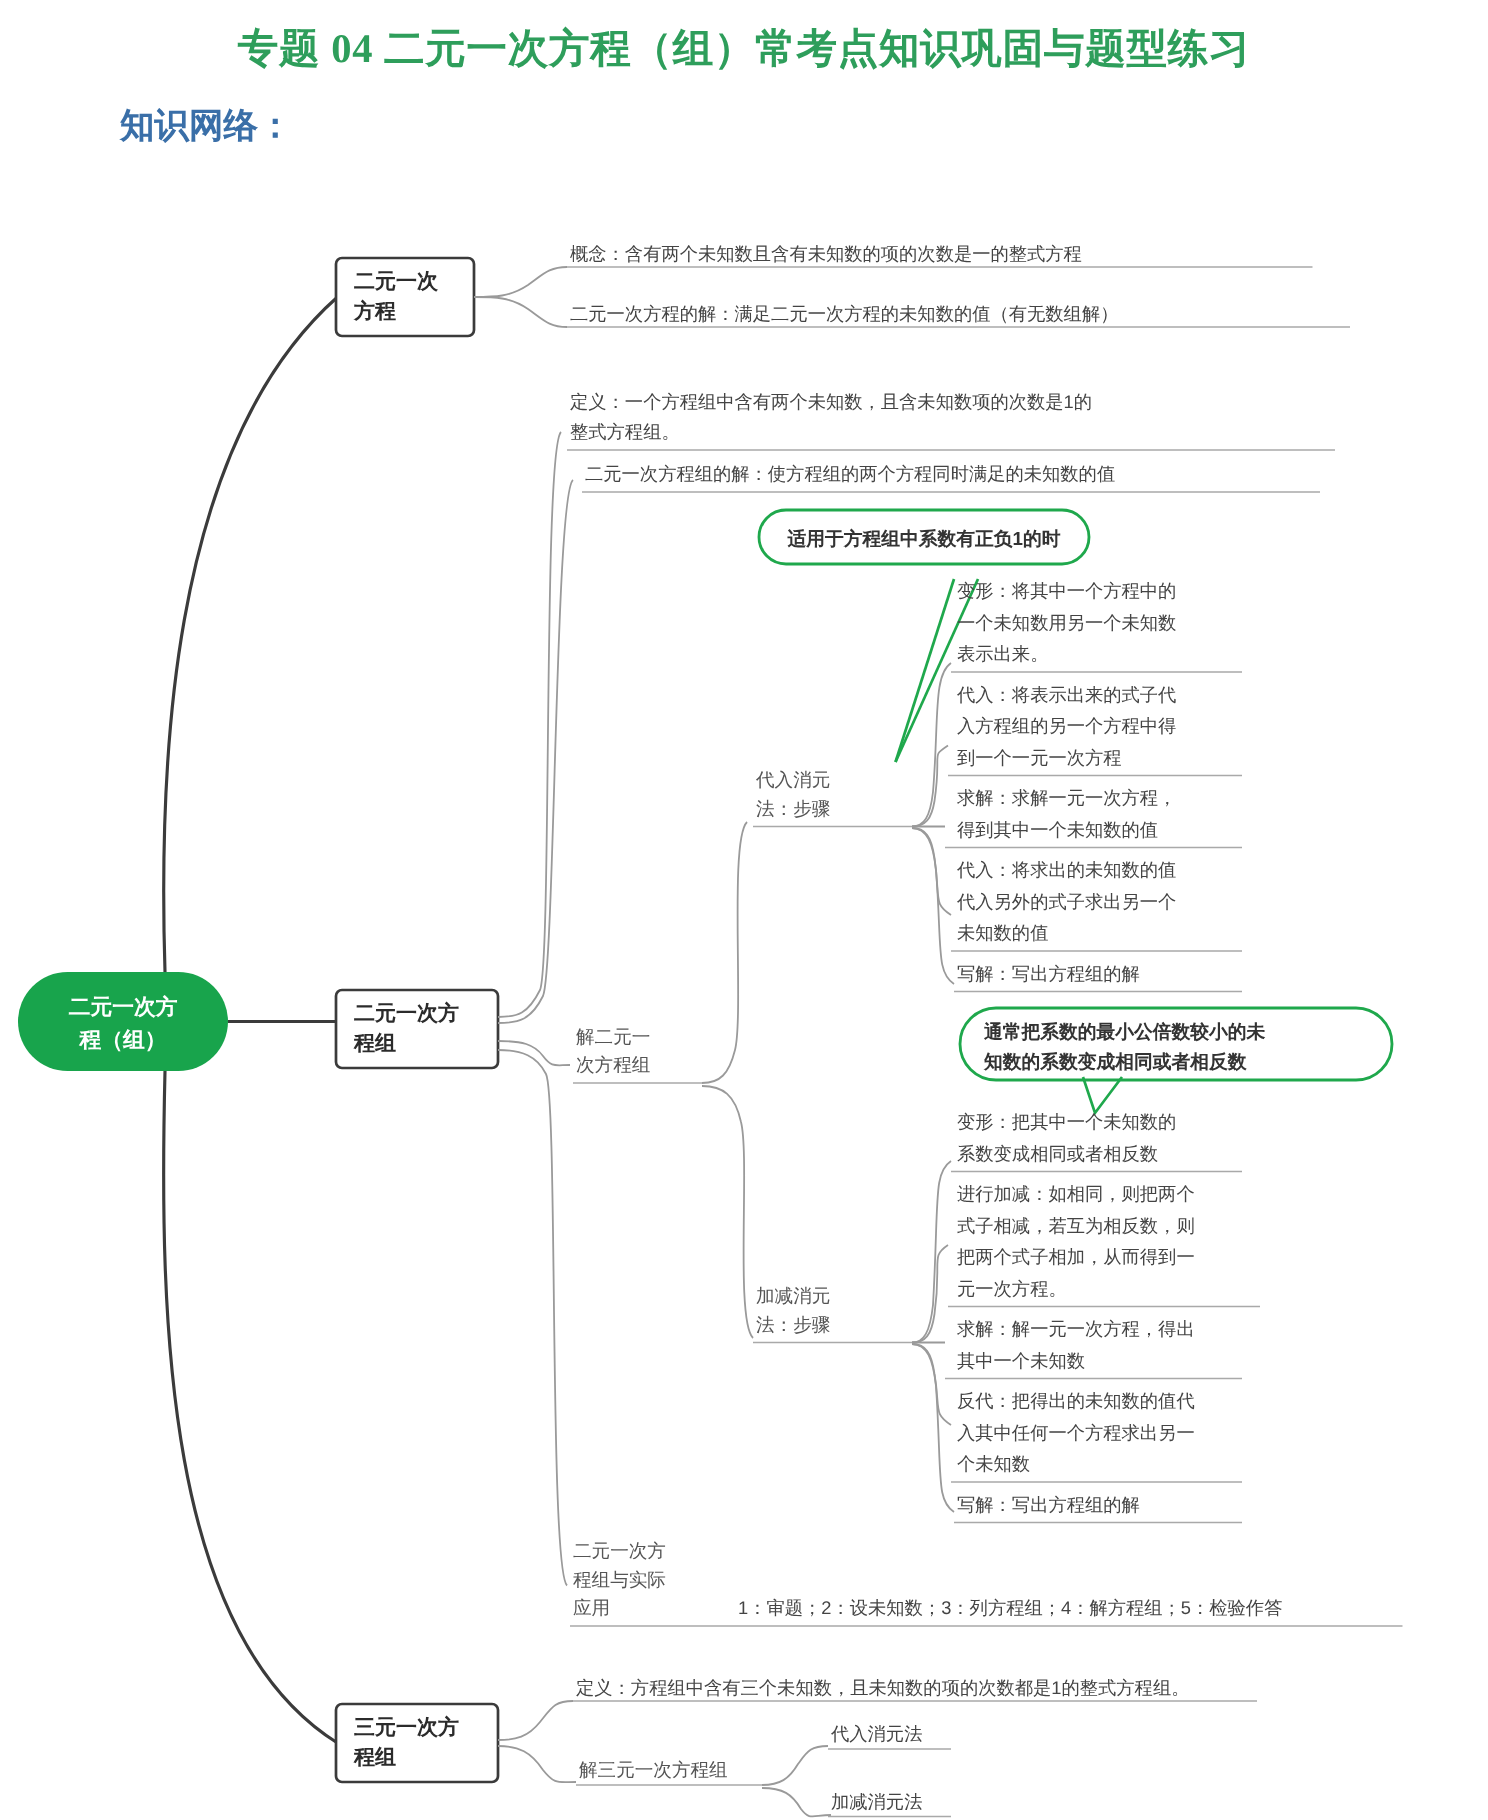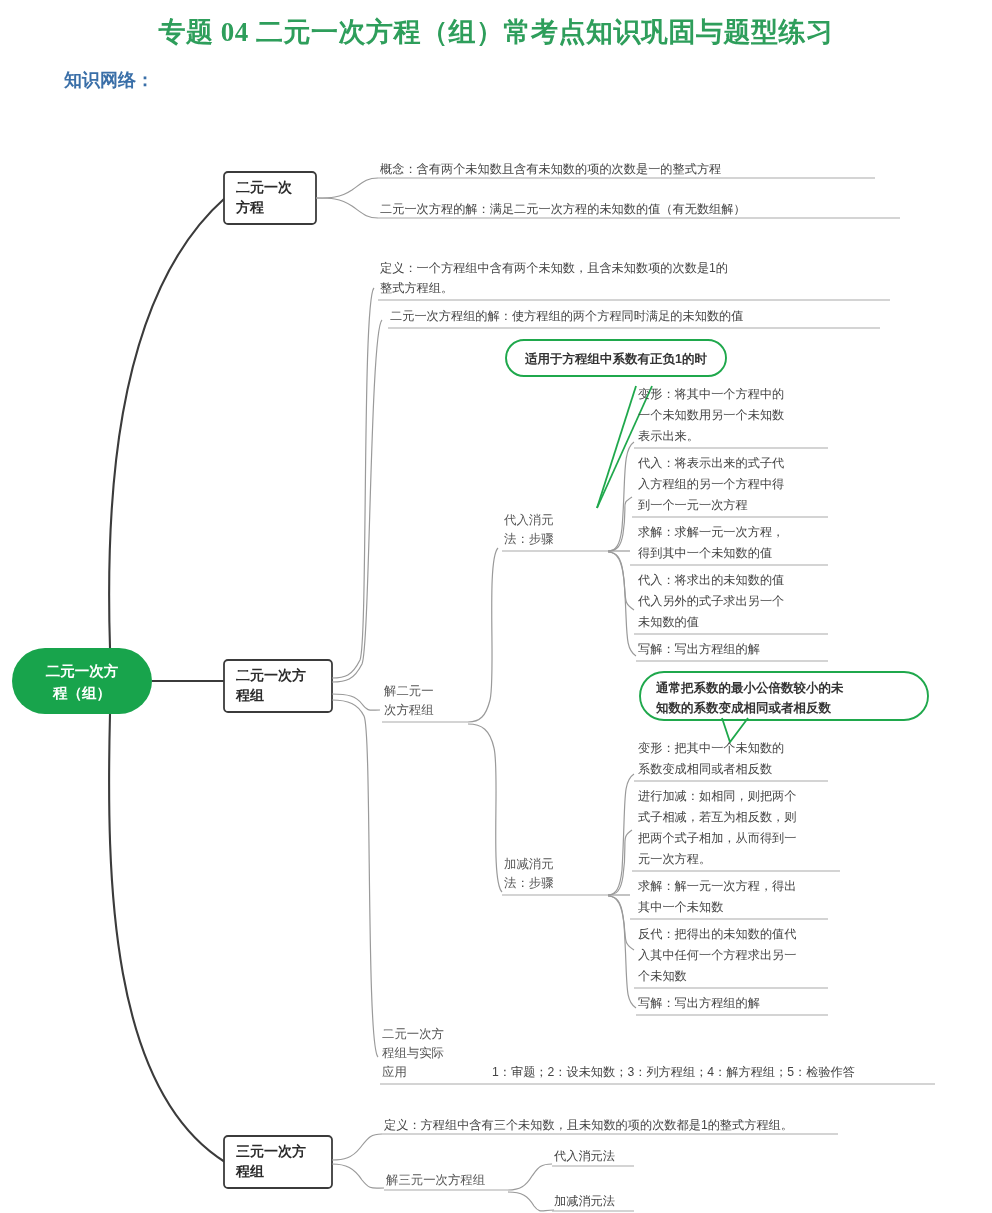--- a/index.html
+++ b/index.html
@@ -29,25 +29,25 @@
     text-align: center;
     font-family: "Liberation Serif", "DejaVu Serif", serif;
     font-weight: bold;
     font-size: 27px;
     letter-spacing: 0.5px;
     color: #2E9E5B;
     white-space: nowrap;
   }
   .doc-subtitle {
     position: absolute;
-    left: 64px;
+    left: 80px;
     top: 68px;
     font-family: "Liberation Serif", "DejaVu Serif", serif;
     font-weight: bold;
-    font-size: 18px;
+    font-size: 23px;
     color: #3A6FA8;
   }
   svg.mindmap {
     position: absolute;
     left: 0;
     top: 0;
     width: 992px;
     height: 1213px;
   }
   

